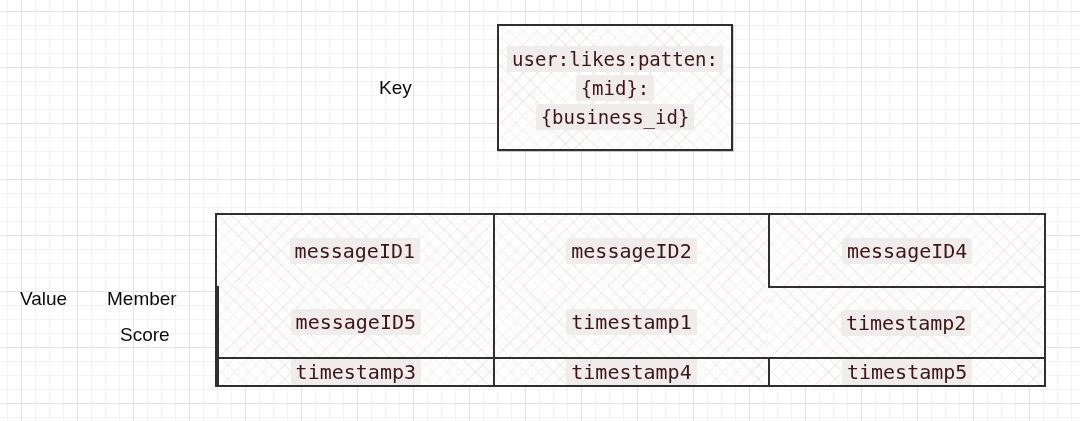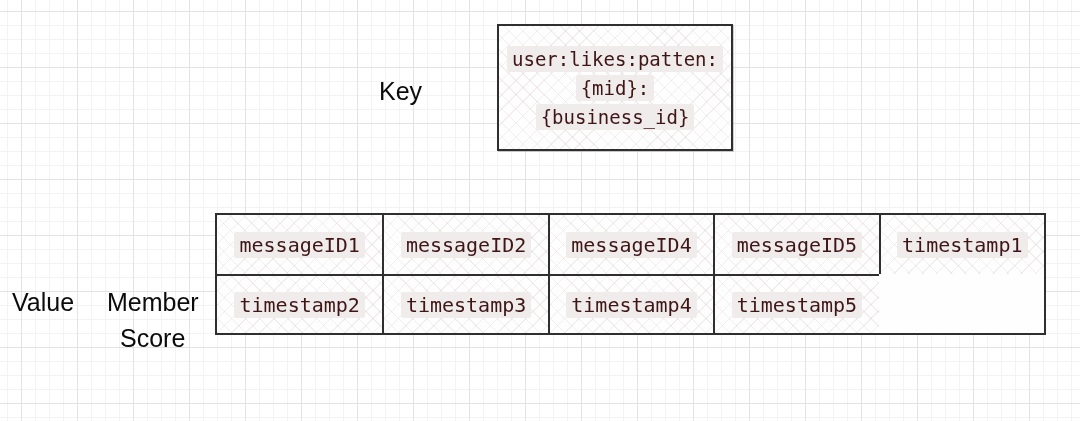--- a/index.html
+++ b/index.html
@@ -17,21 +17,21 @@
       linear-gradient(90deg, #e3e3e3 1px, transparent 1px),
       linear-gradient(#f3f3f3 1px, transparent 1px),
       linear-gradient(90deg, #f3f3f3 1px, transparent 1px);
     background-size: 56px 56px, 56px 56px, 14px 14px, 14px 14px;
     background-position: 21px 11px;
     font-family: "Liberation Sans", sans-serif;
   }
 
   .label {
     position: absolute;
-    font-size: 25px;
+    font-size: 19px;
     line-height: 1.15;
     color: var(--label-text, #0b0b0b);
     white-space: nowrap;
   }
 
   .hatch {
     background-image:
       repeating-linear-gradient(45deg,  rgba(186,158,158,0.16) 0 1px, transparent 1px 10px),
       repeating-linear-gradient(135deg, rgba(186,158,158,0.16) 0 1px, transparent 1px 10px);
   }
@@ -61,41 +61,41 @@
     row-gap: 3px;
     background-color: #fefefe;
   }
   .keybox .code { font-size: 19px; line-height: 24px; }
 
   .vtable {
     position: absolute;
     left: 215px;
     top: 213px;
     width: 831px;
-    height: 122px;
+    height: 174px;
     box-sizing: border-box;
     border: 2px solid var(--box-border, #2f2f2f);
     display: grid;
-    grid-template-columns: repeat(5, 1fr);
+    grid-template-columns: repeat(3, 1fr);
     grid-template-rows: 1fr 1fr;
     background-color: #fefefe;
   }
   .cell {
     display: flex;
     align-items: center;
     justify-content: center;
     border-left: 2px solid var(--box-border, #2f2f2f);
     border-top: 2px solid var(--box-border, #2f2f2f);
   }
   .cell:nth-child(5n+1) { border-left: none; }
   .cell:nth-child(-n+5) { border-top: none; }
   .cell .code { font-size: 20px; }
 
   #key-label    { left: 379px; top: 77px;  }
-  #value-label  { left: 12px;  top: 288px; }
+  #value-label  { left: 20px;  top: 288px; }
   #member-label { left: 107px; top: 241px; margin-top: 47px; }
   #score-label  { left: 120px; top: 324px; text-align: right; }
 </style>
 </head>
 <body>
 
 <div class="stage">
 
   <div class="label" id="key-label">Key</div>
 

